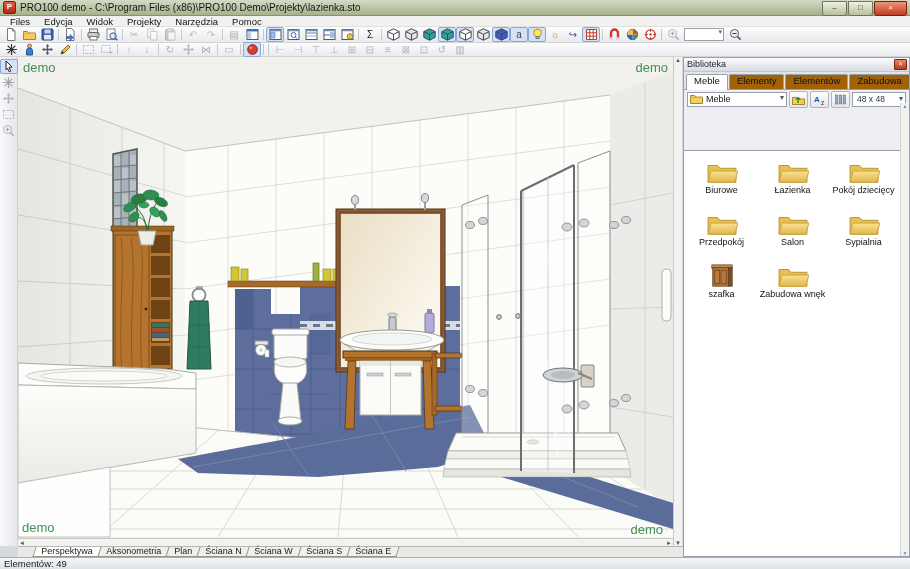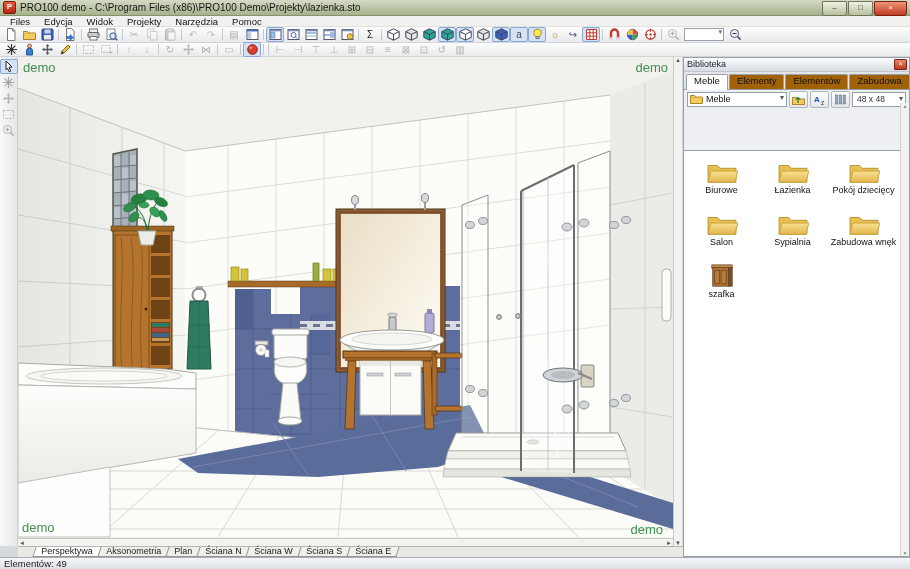--- a/index.html
+++ b/index.html
@@ -871,62 +871,77 @@
             <defs>
               <linearGradient id="fg" x1="0" y1="0" x2="0" y2="1">
                 <stop offset="0" stop-color="#f9e291"></stop>
                 <stop offset="1" stop-color="#e2b64f"></stop>
               </linearGradient>
             </defs>
             <path d="M2,7 L12,7 L15,10 L32,10 L32,25 L2,25 Z" fill="#e8c050" stroke="#b8922e"></path>
             <path d="M2,25 L5,13 L34,13 L31,25 Z" fill="url(#fg)" stroke="#c8a23a"></path>
           </svg>
         </div>
+        <div>Przedpokój</div>
+      </div>
+      <div class="lib-item">
+        <div class="ico">
+          <svg viewBox="0 0 34 28" width="32" height="26">
+            <defs>
+              <linearGradient id="fg" x1="0" y1="0" x2="0" y2="1">
+                <stop offset="0" stop-color="#f9e291"></stop>
+                <stop offset="1" stop-color="#e2b64f"></stop>
+              </linearGradient>
+            </defs>
+            <path d="M2,7 L12,7 L15,10 L32,10 L32,25 L2,25 Z" fill="#e8c050" stroke="#b8922e"></path>
+            <path d="M2,25 L5,13 L34,13 L31,25 Z" fill="url(#fg)" stroke="#c8a23a"></path>
+          </svg>
+        </div>
         <div>Salon</div>
       </div>
       <div class="lib-item">
         <div class="ico">
           <svg viewBox="0 0 34 28" width="32" height="26">
             <defs>
               <linearGradient id="fg" x1="0" y1="0" x2="0" y2="1">
                 <stop offset="0" stop-color="#f9e291"></stop>
                 <stop offset="1" stop-color="#e2b64f"></stop>
               </linearGradient>
             </defs>
             <path d="M2,7 L12,7 L15,10 L32,10 L32,25 L2,25 Z" fill="#e8c050" stroke="#b8922e"></path>
             <path d="M2,25 L5,13 L34,13 L31,25 Z" fill="url(#fg)" stroke="#c8a23a"></path>
           </svg>
         </div>
         <div>Sypialnia</div>
       </div>
       <div class="lib-item">
         <div class="ico">
+          <svg viewBox="0 0 28 28" width="26" height="26">
+            <rect x="3" y="2" width="22" height="4" fill="#c08a4a" stroke="#5a3a16" stroke-width=".7"></rect>
+            <rect x="4" y="5" width="17" height="20" fill="#a96f36" stroke="#5a3a16" stroke-width=".7"></rect>
+            <rect x="21" y="5" width="4" height="20" fill="#7a4e22" stroke="#5a3a16" stroke-width=".7"></rect>
+            <rect x="6" y="8" width="5.5" height="14" fill="#b57a3e" stroke="#6b4018" stroke-width=".7"></rect>
+            <rect x="13" y="8" width="5.5" height="14" fill="#b57a3e" stroke="#6b4018" stroke-width=".7"></rect>
+          </svg>
+        </div>
+        <div>szafka</div>
+      </div>
+      <div class="lib-item">
+        <div class="ico">
           <svg viewBox="0 0 34 28" width="32" height="26">
             <defs>
               <linearGradient id="fg" x1="0" y1="0" x2="0" y2="1">
                 <stop offset="0" stop-color="#f9e291"></stop>
                 <stop offset="1" stop-color="#e2b64f"></stop>
               </linearGradient>
             </defs>
             <path d="M2,7 L12,7 L15,10 L32,10 L32,25 L2,25 Z" fill="#e8c050" stroke="#b8922e"></path>
             <path d="M2,25 L5,13 L34,13 L31,25 Z" fill="url(#fg)" stroke="#c8a23a"></path>
           </svg>
         </div>
         <div>Zabudowa wnęk</div>
       </div>
-      <div class="lib-item">
-        <div class="ico">
-          <svg viewBox="0 0 28 28" width="26" height="26">
-            <rect x="3" y="2" width="22" height="4" fill="#c08a4a" stroke="#5a3a16" stroke-width=".7"></rect>
-            <rect x="4" y="5" width="17" height="20" fill="#a96f36" stroke="#5a3a16" stroke-width=".7"></rect>
-            <rect x="21" y="5" width="4" height="20" fill="#7a4e22" stroke="#5a3a16" stroke-width=".7"></rect>
-            <rect x="6" y="8" width="5.5" height="14" fill="#b57a3e" stroke="#6b4018" stroke-width=".7"></rect>
-            <rect x="13" y="8" width="5.5" height="14" fill="#b57a3e" stroke="#6b4018" stroke-width=".7"></rect>
-          </svg>
-        </div>
-        <div>szafka</div>
-      </div>
     </div>
   <div class="lib-scroll">
       <span>▲</span>
       <span>▼</span>
     </div>
 </div>
 
 </body></html>

